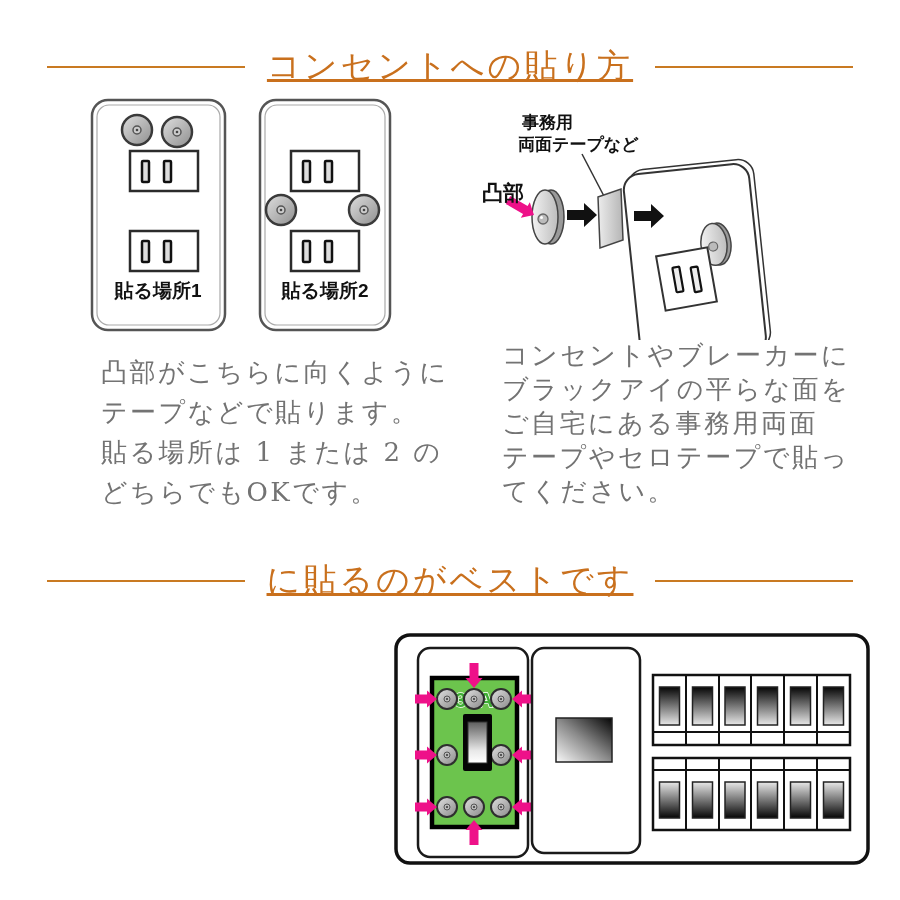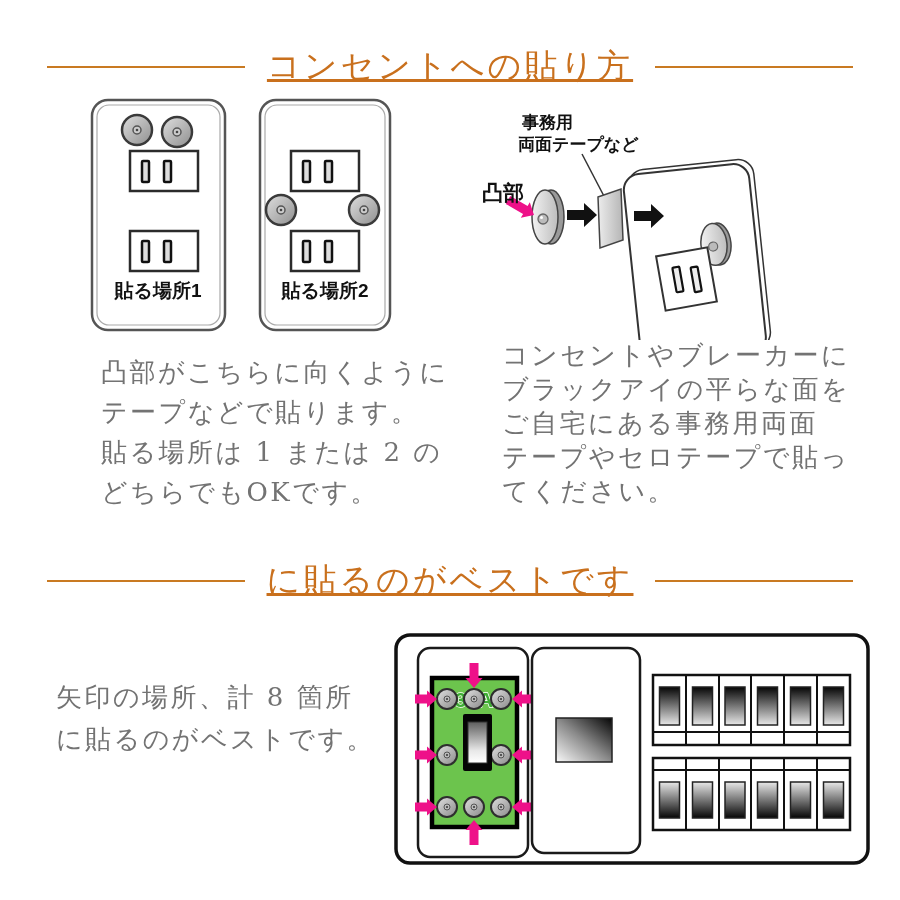--- a/index.html
+++ b/index.html
@@ -152,22 +152,20 @@
 ご自宅にある事務用両面
 テープやセロテープで貼っ
 てください。</p>
 
   <div class="section-title" style="top:550px">
     <span class="rule"></span>
     <h2>に貼るのがベストです</h2>
     <span class="rule"></span>
   </div>
 
-  <p class="para para-bottom">矢印の場所、計 8 箇所
-に貼るのがベストです。</p>
 
   <svg class="svg-breaker" width="478" height="240" viewBox="0 0 478 240">
     <defs>
       <linearGradient id="dg3" x1="0" y1="0" x2="1" y2="1">
         <stop offset="0" stop-color="#e0e0e0"></stop>
           <stop offset="1" stop-color="#8a8a8a"></stop>
       </linearGradient>
       <linearGradient id="handleGrad" x1="0" y1="0" x2="0" y2="1">
         <stop offset="0" stop-color="#5f5f5f"></stop>
           <stop offset="0.7" stop-color="#e8e8e8"></stop>

